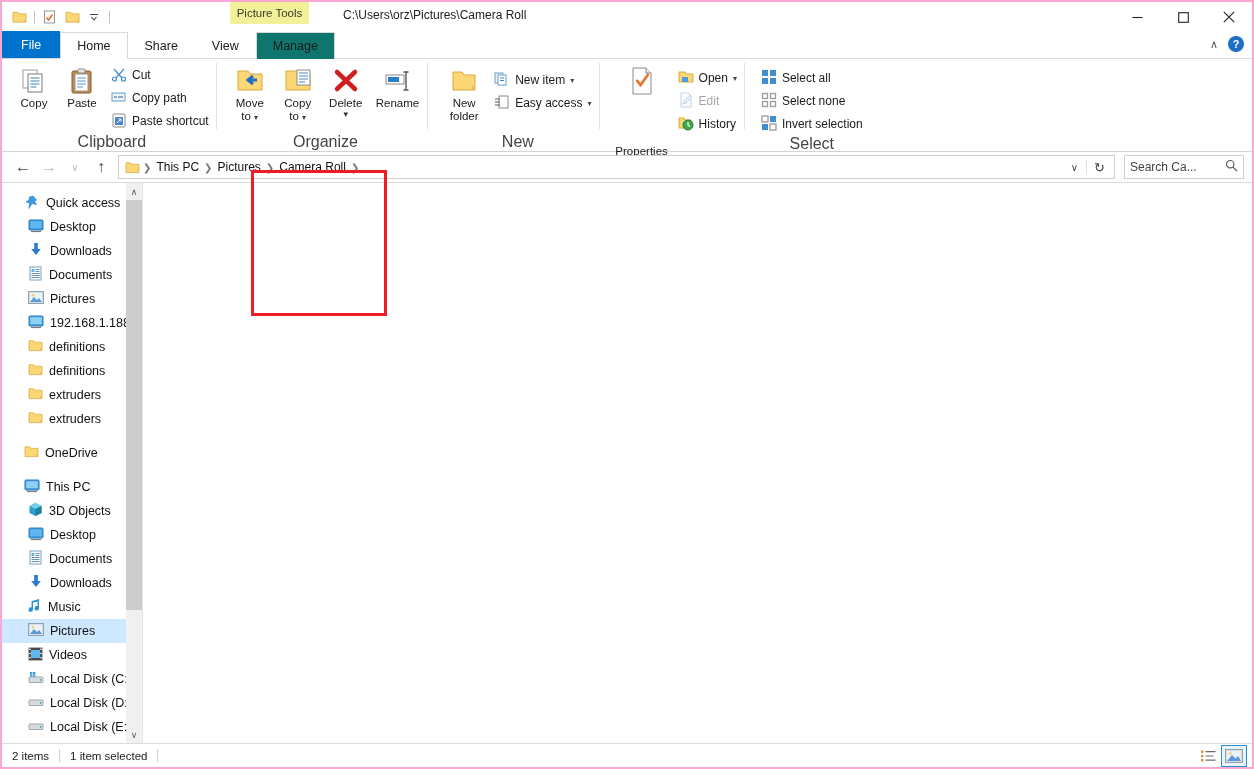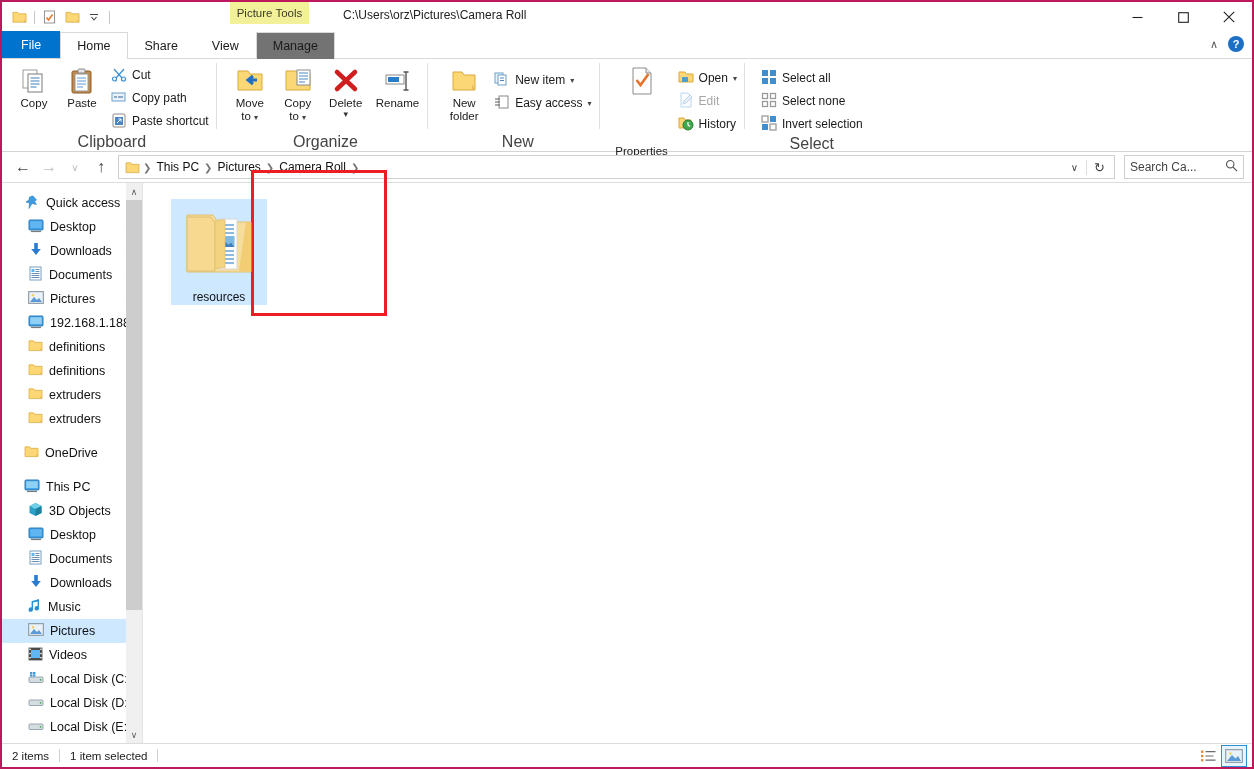--- a/index.html
+++ b/index.html
@@ -6,21 +6,21 @@
   html,body { width:1254px; height:769px; overflow:hidden; }
   body {
     font-family: "Liberation Sans", sans-serif;
     font-size: 12px;
     color:#000;
     background:#fff;
   }
   .window {
     width:1254px; height:769px;
     position:relative;
-    border:2px solid #be185d;
+    border:2px solid #f9a8d4;
     background:#fff;
     display:flex; flex-direction:column;
   }
 
   
   .titlebar {
     height:30px; position:relative;
     display:flex; align-items:center;
     background:#fff; flex:0 0 30px;
   }
@@ -57,21 +57,21 @@
   }
   .tab.file { background:#0073cf; color:#fff; padding:0 18px; height:27px; }
   .tab.active {
     background:#fff;
     border-color:#d9d9d9;
     z-index:3;
     margin-bottom:-1px;
     height:27px;
   }
   .tab.ctx-manage {
-    background:#737373; border-color:#d9d9d9; border-bottom:none;
+    background:#0f766e; border-color:#d9d9d9; border-bottom:none;
     margin-bottom:-1px; height:27px; z-index:2;
   }
   .tabrow-right { position:absolute; right:8px; top:4px; display:flex; align-items:center; gap:10px;}
   .help-icon {
     width:16px; height:16px; border-radius:50%;
     background:#1b6fc4; color:#fff; font-size:11px; font-weight:bold;
     display:flex; align-items:center; justify-content:center;
   }
 
   
@@ -801,41 +801,20 @@
         <div class="scr-track">
           <div class="scr-thumb"></div>
         </div>
         <div class="scr-arrow">∨</div>
       </div>
     </div>
 
     <div class="content">
 
 
-      <div class="tile selected" style="margin-left:12px;">
-        <div class="inner-sel"></div>
-        <div class="inner-content">
-          <span class="ticon">
-            <svg width="80" height="78" viewBox="0 0 80 78">
-              <path d="M8 10h26l5 7h33v50H8z" fill="#f6dd9b" stroke="#e0c070" stroke-width="1"></path>
-              <path d="M10 18h30l4 6h-34z" fill="#f9e7b6"></path>
-              <rect x="40" y="14" width="18" height="50" fill="#fdfdfd" stroke="#d8d8d8"></rect>
-              <g stroke="#6aa4d8" stroke-width="1.3">
-                <path d="M43 20h12M43 24h12M43 28h12M43 46h12M43 50h12M43 54h12M43 58h12"></path>
-              </g>
-              <rect x="42.5" y="31" width="13" height="11" fill="#7fb8e0"></rect>
-              <path d="M42.5 42l4-5 3 3 2.5-2.5 3 4.5z" fill="#3f7fbf"></path>
-              <path d="M8 12h24l4 6v48H8z" fill="#f7d98f" stroke="#e0c070" stroke-width="1"></path>
-              <path d="M36 16c0 0 6-2 10-1v48c-4-1-10 1-10 1z" fill="#f3d280" stroke="#e0c070" stroke-width="0.8"></path>
-              <path d="M60 66l7-49h5v50z" fill="#f2cd74"></path>
-            </svg>
-          </span>
-          <span class="tlabel">resources</span>
-        </div>
-      </div>
 
       <div class="annot-box" style="left:108px; top:-13px; width:136px; height:146px;"></div>
     </div>
   </div>
 
   <div class="status">
     <span>2 items</span>
     <span class="sep"></span>
     <span>1 item selected</span>
     <span class="sep"></span>

